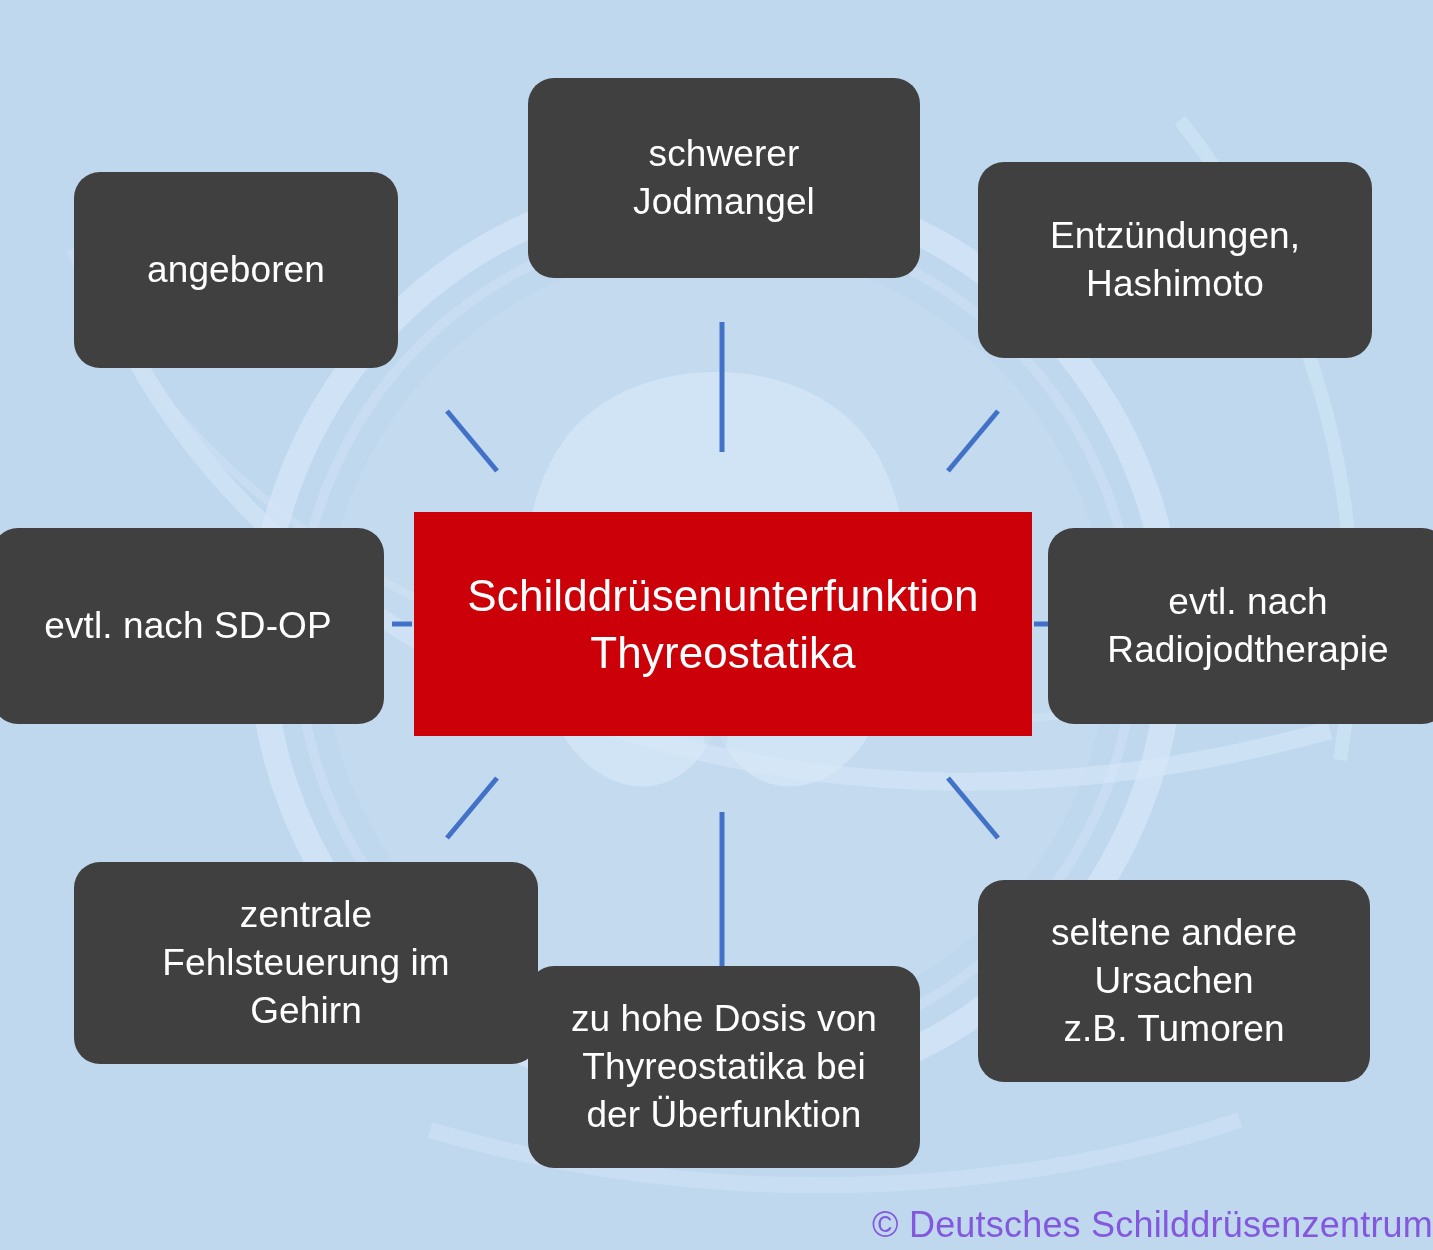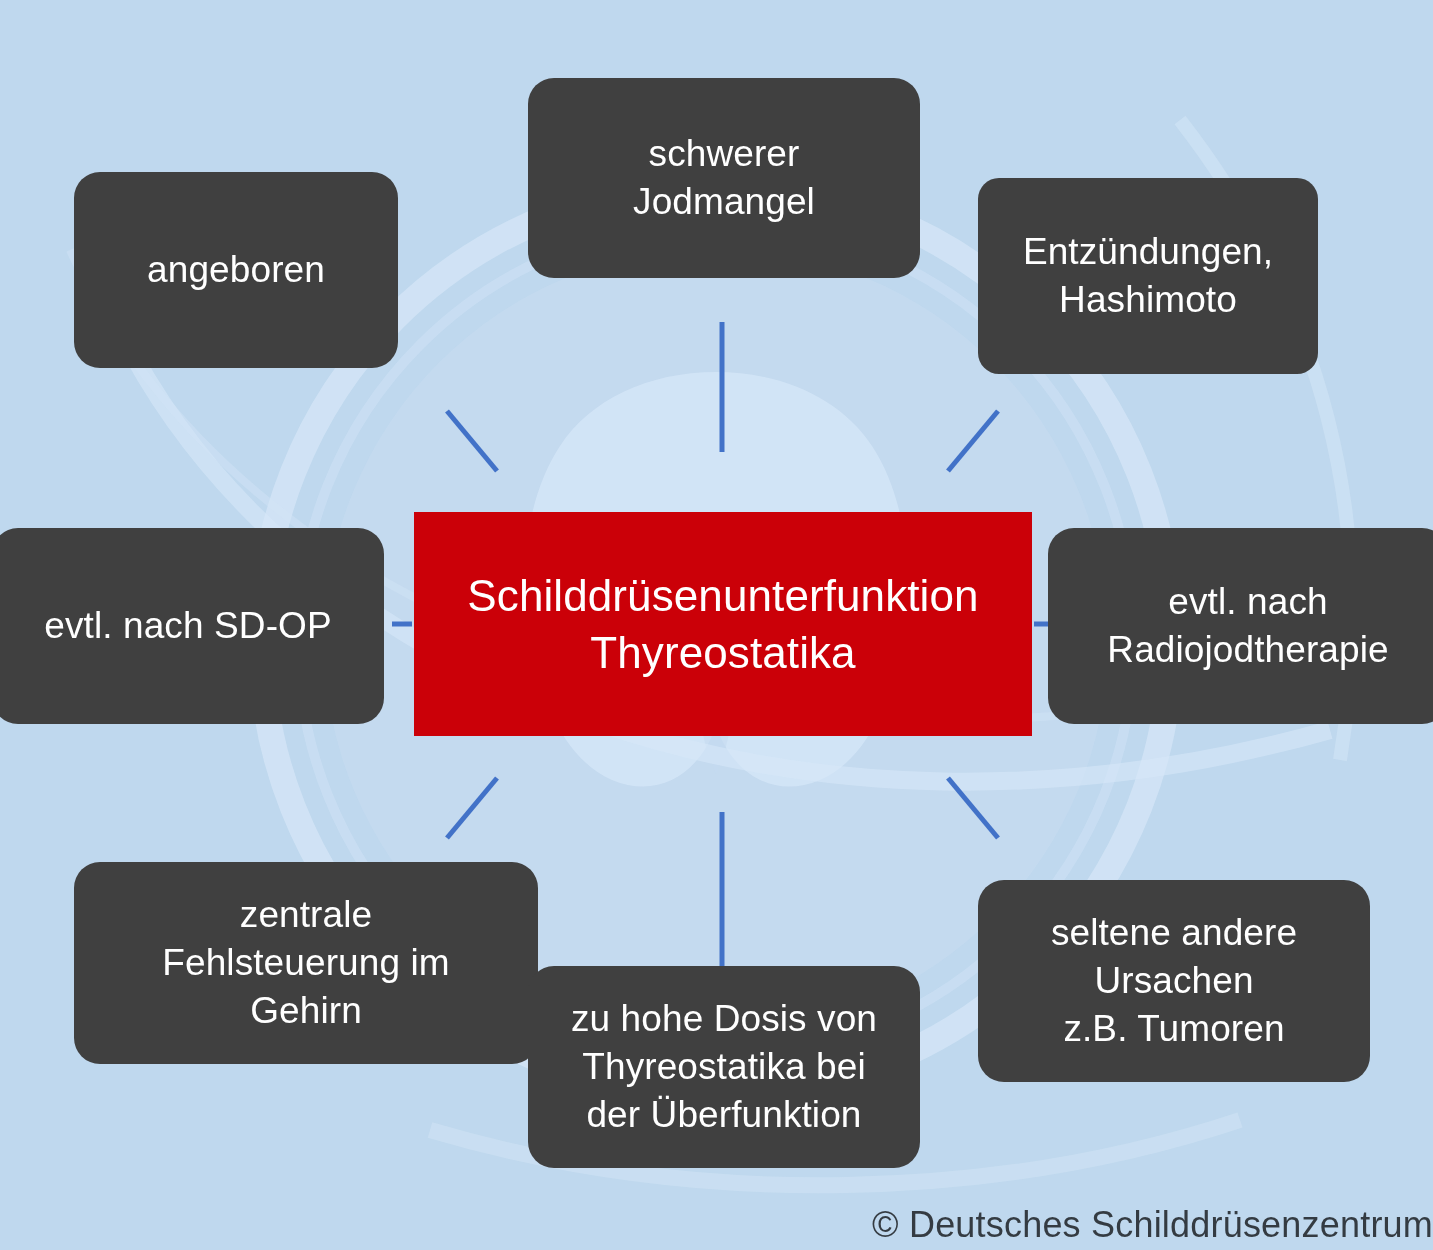--- a/index.html
+++ b/index.html
@@ -53,34 +53,34 @@
     background: #cb0008;
     border-radius: 0;
     font-size: 44px;
     line-height: 1.30;
     padding: 4px 10px;
   }
 
   
   #node-schwerer-jodmangel   { left: 528px;  top: 78px;   width: 392px; height: 200px; }
   #node-angeboren            { left: 74px;   top: 172px;  width: 324px; height: 196px; }
-  #node-entzuendungen        { left: 978px;  top: 178px;  width: 340px; height: 196px; border-radius: 21px; }
+  #node-entzuendungen        { left: 978px;  top: 162px;  width: 394px; height: 196px; }
   #node-evtl-nach-sd-op      { left: -8px;   top: 528px;  width: 392px; height: 196px; }
   #node-center               { left: 414px;  top: 512px;  width: 618px; height: 224px; }
   #node-radiojodtherapie     { left: 1048px; top: 528px;  width: 400px; height: 196px; }
   #node-zentrale-fehlsteuerung { left: 74px; top: 862px;  width: 464px; height: 202px; }
   #node-seltene-ursachen     { left: 978px;  top: 862px;  width: 392px; height: 202px; margin-top: 18px; }
   #node-thyreostatika        { left: 528px;  top: 966px;  width: 392px; height: 202px; }
 
   #copyright {
     position: absolute;
     left: 872px;
     top: 1204px;
     font-size: 36px;
-    color: #000000;
+    color: #6d28d9;
     opacity: 0.72;
     white-space: nowrap;
     letter-spacing: 0.2px;
   }
 </style>
 </head>
 <body>
 
 <div id="stage">
 

